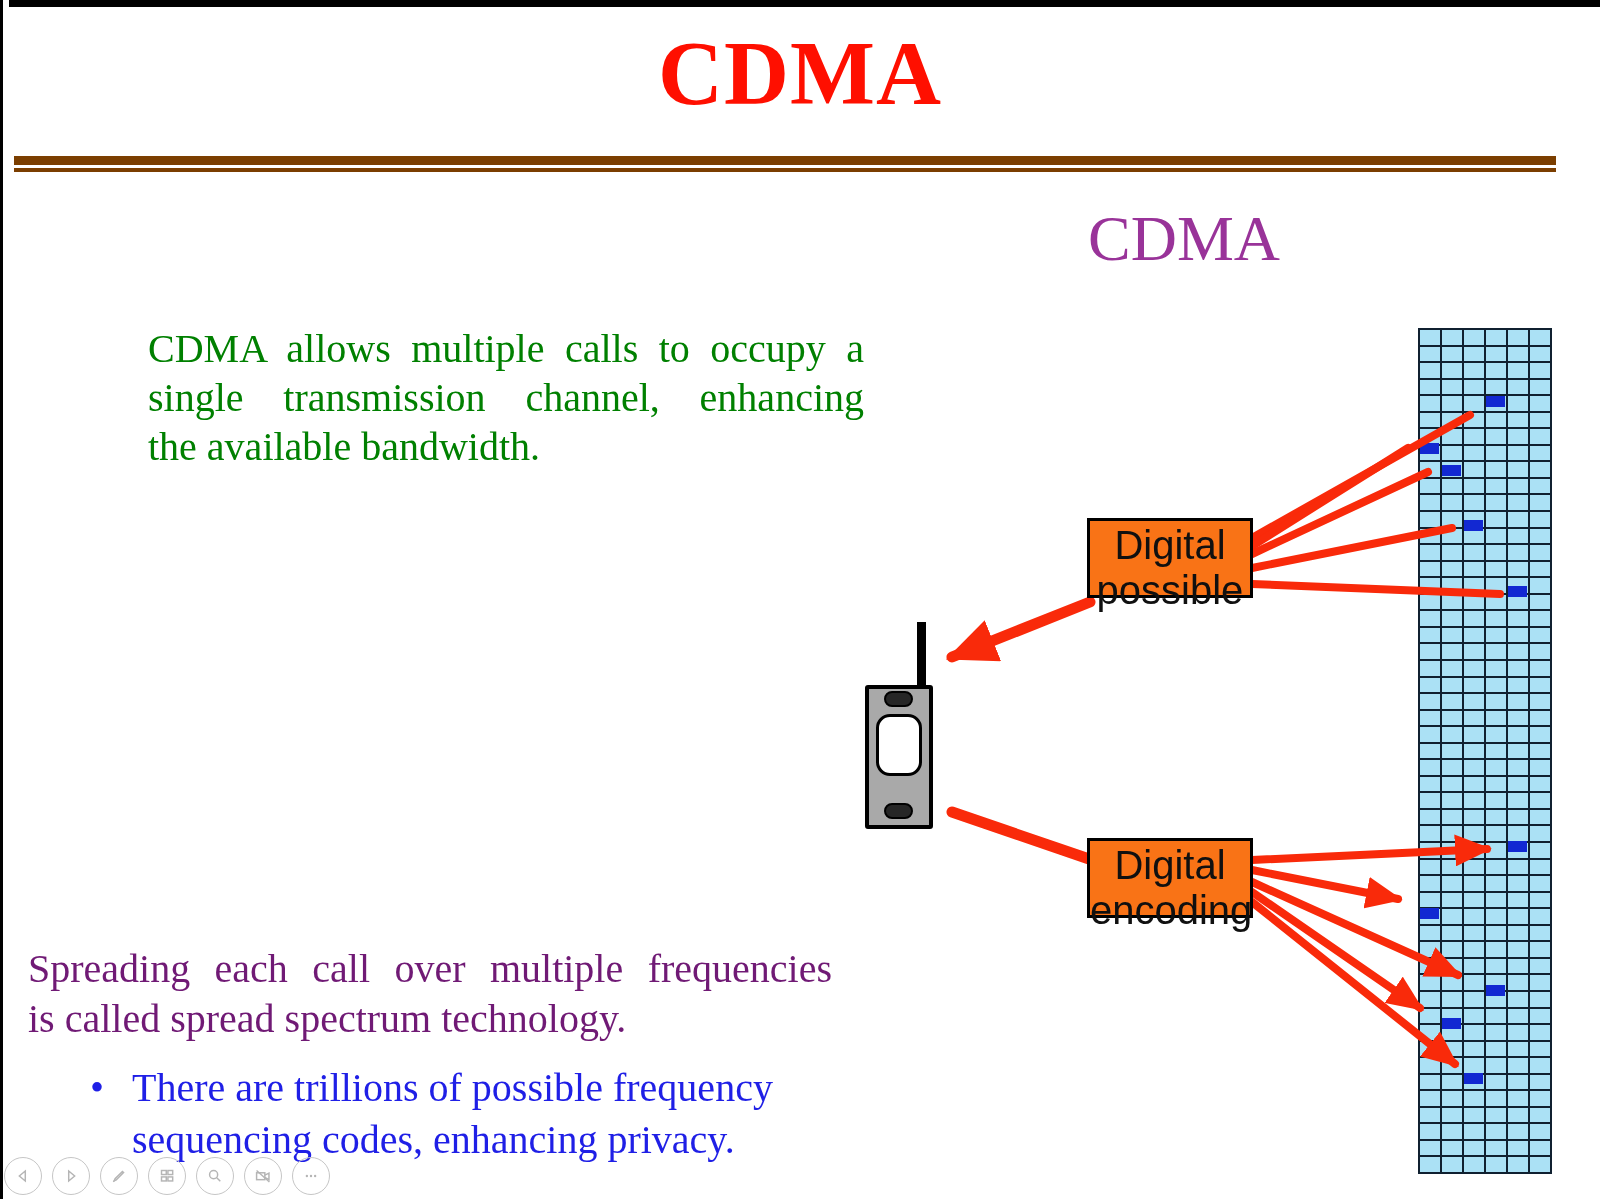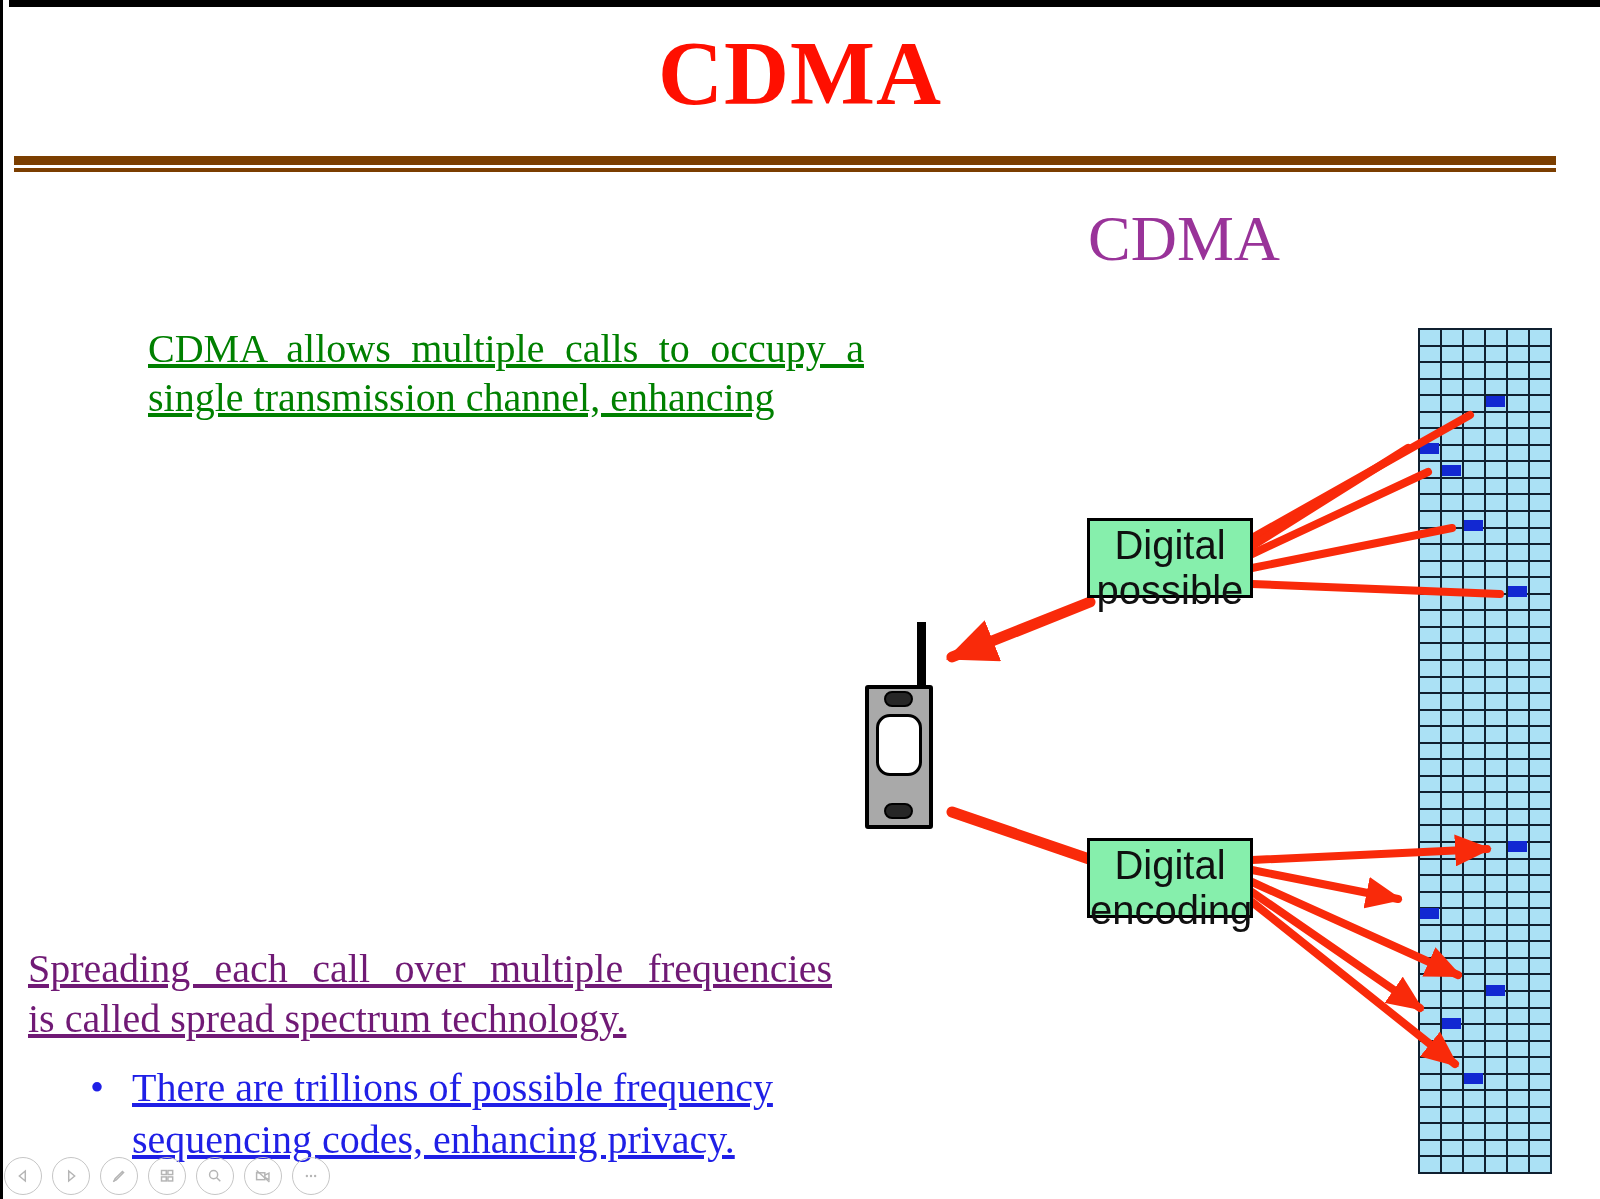--- a/index.html
+++ b/index.html
@@ -18,25 +18,25 @@
   .rule-thin {position:absolute;left:14px;top:168px;width:1542px;height:4px;background:#7b3e00;}
 
   .slide-subtitle{position:absolute;left:1088px;top:202px;font-size:64px;}
 
   .green-par{position:absolute;left:148px;top:324px;width:716px;
              font-size:40px;line-height:49px;}
   .black-par{position:absolute;left:28px;top:944px;width:804px;
              font-size:40px;line-height:50px;}
   .blue-par{position:absolute;left:90px;top:1062px;font-size:40px;line-height:52px;display:flex;}
   .bullet-marker{width:42px;flex:0 0 42px;font-size:40px;}
-  .textline{white-space:nowrap;text-decoration:underline;}
+  .textline{white-space:nowrap;}
   .just .textline:not(:last-child){text-align:justify;text-align-last:justify;}
 
   
-  .proc-box{position:absolute;width:166px;height:80px;background:#86efac;
+  .proc-box{position:absolute;width:166px;height:80px;background:#f97316;
             border:3px solid #000;box-sizing:border-box;text-align:center;
             font-family:"Liberation Sans", sans-serif;font-size:40px;line-height:45px;
             color:#101010;padding-top:2px;}
   #decode-box{left:1087px;top:518px;}
   #encode-box{left:1087px;top:838px;}
 
   
   .freq-grid{position:absolute;left:1418px;top:328px;width:134px;height:846px;
              box-sizing:border-box;background-color:#abe1f5;
              border-right:2px solid #102030;border-bottom:2px solid #102030;
@@ -77,20 +77,21 @@
   <div class="slide-title" style="color: rgb(255, 15, 0);">CDMA</div>
 
   <div class="rule-thick"></div>
   <div class="rule-thin"></div>
 
   <div class="slide-subtitle" style="color: rgb(153, 51, 153);">CDMA</div>
 
   <div class="green-par just" style="color: rgb(0, 128, 0);">
       <div class="textline">CDMA allows multiple calls to occupy a</div>
       <div class="textline">single transmission channel, enhancing</div>
+      <div class="textline">the available bandwidth.</div>
     </div>
 
   <div class="black-par just" style="color: #701a75;">
       <div class="textline">Spreading each call over multiple frequencies</div>
       <div class="textline">is called spread spectrum technology.</div>
     </div>
 
   <div class="blue-par" style="color: rgb(31, 31, 230);">
     <div class="bullet-marker">•</div>
     <div>

